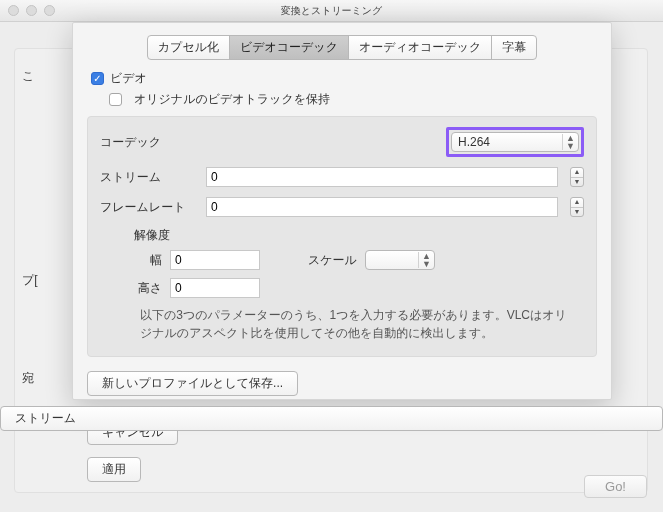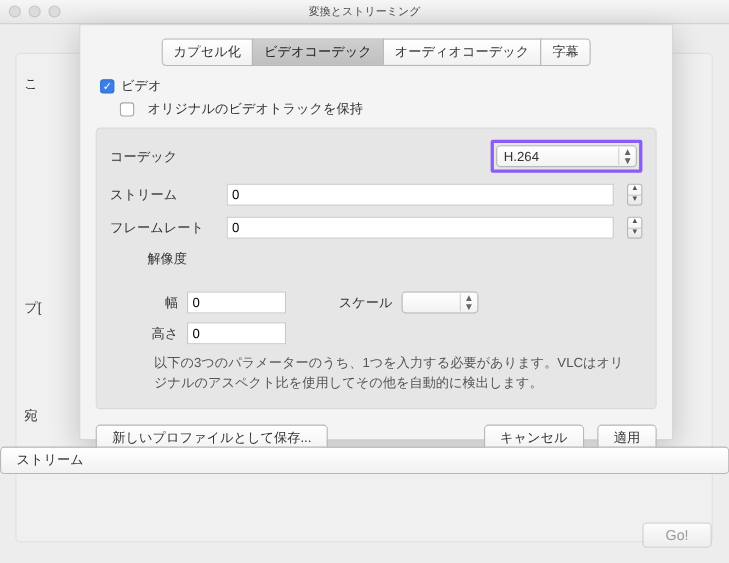--- a/index.html
+++ b/index.html
@@ -25,27 +25,27 @@
   .frow .lbl { width:96px; }
   .select-box { position:relative; height:20px; background:linear-gradient(#fff,#f2f2f2); border:1px solid #b8b8b8; border-radius:4px; display:flex; align-items:center; font-size:12px; }
   .select-box .val { flex:1; padding:0 6px; overflow:hidden; white-space:nowrap; }
   .select-box .caret { width:16px; text-align:center; color:#666; border-left:1px solid #d2d2d2; font-size:9px; line-height:8px; }
   .stepper { display:flex; flex-direction:column; width:14px; height:20px; border:1px solid #b8b8b8; border-radius:3px; background:linear-gradient(#fff,#e9e9e9); margin-left:2px; }
   .stepper div { flex:1; text-align:center; font-size:7px; color:#555; line-height:8px; }
   .stepper div:first-child { border-bottom:1px solid #c9c9c9; }
   .txtin { flex:1; height:20px; border:1px solid #c8c8c8; background:#fff; border-radius:0; font-size:12px; padding:0 4px; }
   .highlight { border:3px solid #8b5cf6; padding:2px; border-radius:2px; }
   .res-sub { margin-left:34px; }
-  .res-head { margin-bottom:21px; }
+  .res-head { margin-bottom:6px; }
   .res-row { display:flex; align-items:center; gap:8px; margin-bottom:8px; }
   .res-row .rl { width:28px; text-align:right; }
   .res-row input { width:90px; }
   .scale-lbl { margin-left:40px; }
   .note { text-align:left; color:#555; line-height:1.5; margin-top:4px; padding:0 6px 4px; }
-  .sheet-btns { display:flex; gap:12px; margin-top:14px; align-items:flex-end; }
+  .sheet-btns { display:flex; gap:12px; margin-top:14px; align-items:flex-start;flex-direction:column; }
   .btn { font-size:12px; padding:3px 14px; background:linear-gradient(#ffffff,#f1f1f1); border:1px solid #b8b8b8; border-radius:4px; cursor:default; }
   .below-btns { position:absolute; left:0; top:406px; width:663px; display:flex; justify-content:center; gap:4px;flex-direction:column; }
   .go { position:absolute; right:16px; bottom:14px; padding:3px 20px; font-size:13px; color:#9a9a9a; background:linear-gradient(#fcfcfc,#ededed); border:1px solid #d0d0d0; border-radius:4px;margin-top:19px; }
 </style>
 </head>
 <body>
 
 <div class="titlebar">
   <div class="traffic">
     <div class="dot"></div>

